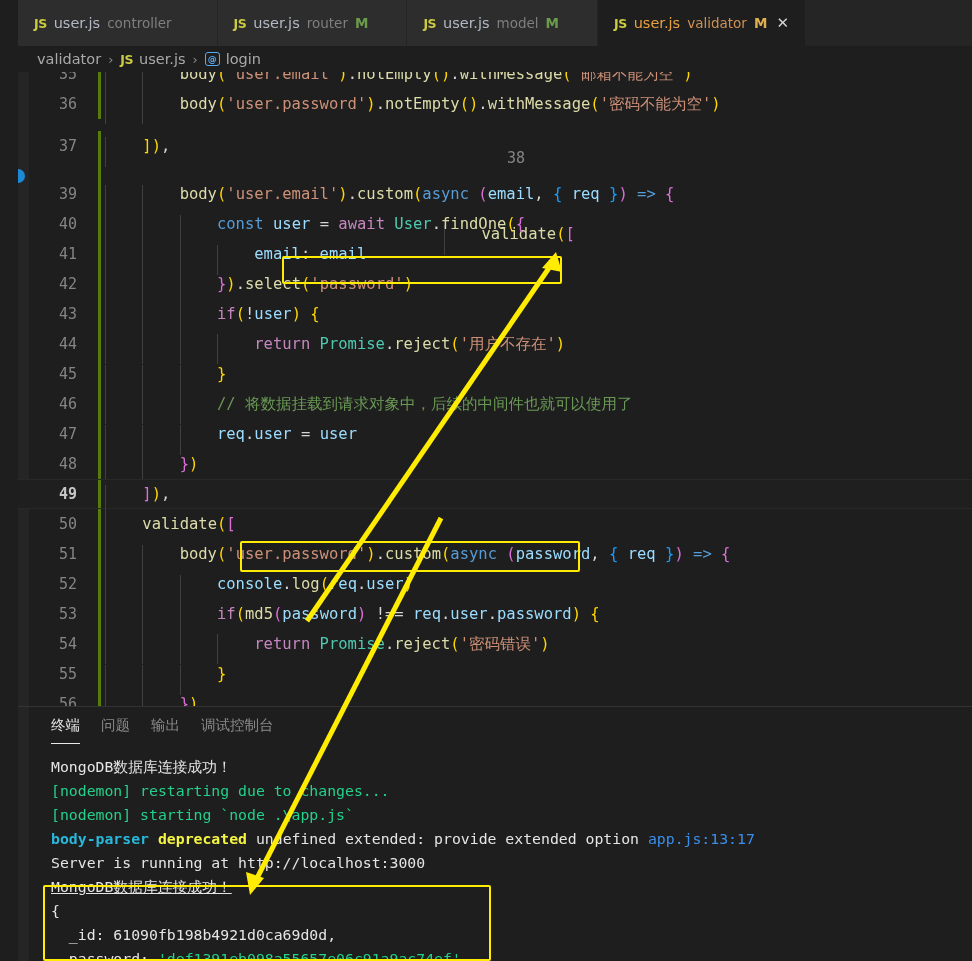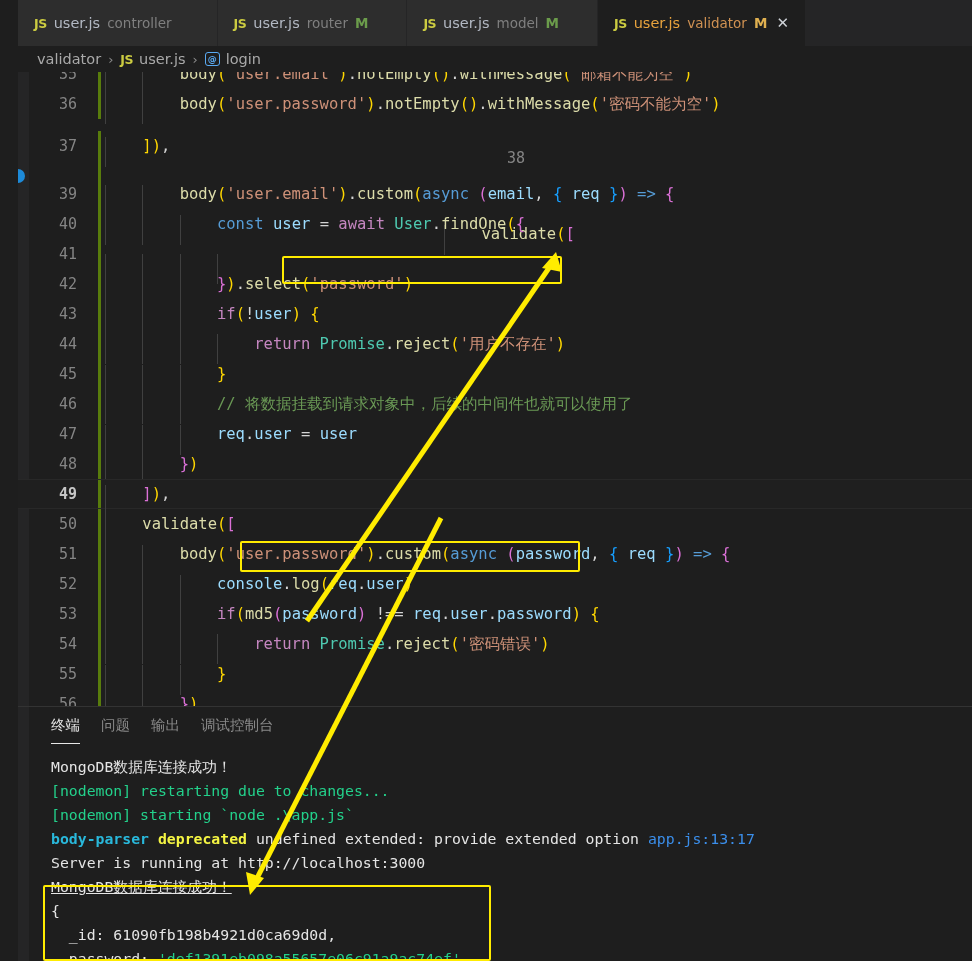--- a/index.html
+++ b/index.html
@@ -238,21 +238,21 @@
           <div class="codecell"><div class="ind" style="left: 11px;"></div><div class="ind" style="left: 48.32px;"></div><span style="padding-left: 74.64px;"><span class="t-fn">body</span><span class="t-brk1">(</span><span class="t-str">'user.email'</span><span class="t-brk1">)</span><span class="t-punc">.</span><span class="t-fn">custom</span><span class="t-brk1">(</span><span class="t-kw2">async</span><span class="t-punc"> </span><span class="t-brk2">(</span><span class="t-var">email</span><span class="t-punc">, </span><span class="t-brk3">{</span><span class="t-punc"> </span><span class="t-var">req</span><span class="t-punc"> </span><span class="t-brk3">}</span><span class="t-brk2">)</span><span class="t-punc"> </span><span class="t-kw2">=&gt;</span><span class="t-punc"> </span><span class="t-brk2">{</span></span></div>
         </div>
         <div class="row" style="top: 150px; position: absolute; left: 0px; width: 972px;">
           <div class="gutter">40</div>
           <div class="greenbar"></div>
           <div class="codecell"><div class="ind" style="left: 11px;"></div><div class="ind" style="left: 48.32px;"></div><div class="ind" style="left: 85.64px;"></div><span style="padding-left: 111.96px;"><span class="t-kw2">const</span><span class="t-punc"> </span><span class="t-var">user</span><span class="t-punc"> </span><span class="t-op">=</span><span class="t-punc"> </span><span class="t-kw">await</span><span class="t-punc"> </span><span class="t-cls">User</span><span class="t-punc">.</span><span class="t-fn">findOne</span><span class="t-brk1">(</span><span class="t-brk2">{</span></span></div>
         </div>
         <div class="row" style="top: 180px; position: absolute; left: 0px; width: 972px;">
           <div class="gutter">41</div>
           <div class="greenbar"></div>
-          <div class="codecell"><div class="ind" style="left: 11px;"></div><div class="ind" style="left: 48.32px;"></div><div class="ind" style="left: 85.64px;"></div><div class="ind" style="left: 122.96px;"></div></div>
+          <div class="codecell"><div class="ind" style="left: 11px;"></div><div class="ind" style="left: 48.32px;"></div><div class="ind" style="left: 85.64px;"></div><div class="ind" style="left: 122.96px;"></div><span style="padding-left: 149.28px;"><span class="t-var">email</span><span class="t-punc">: </span><span class="t-var">email</span></span></div>
         </div>
         <div class="row" style="top: 210px; position: absolute; left: 0px; width: 972px;">
           <div class="gutter">42</div>
           <div class="greenbar"></div>
           <div class="codecell"><div class="ind" style="left: 11px;"></div><div class="ind" style="left: 48.32px;"></div><div class="ind" style="left: 85.64px;"></div><span style="padding-left: 111.96px;"><span class="t-brk2">}</span><span class="t-brk1">)</span><span class="t-punc">.</span><span class="t-fn">select</span><span class="t-brk1">(</span><span class="t-str">'password'</span><span class="t-brk1">)</span></span></div>
         </div>
         <div class="row" style="top: 240px; position: absolute; left: 0px; width: 972px;">
           <div class="gutter">43</div>
           <div class="greenbar"></div>
           <div class="codecell"><div class="ind" style="left: 11px;"></div><div class="ind" style="left: 48.32px;"></div><div class="ind" style="left: 85.64px;"></div><span style="padding-left: 111.96px;"><span class="t-kw">if</span><span class="t-brk1">(</span><span class="t-op">!</span><span class="t-var">user</span><span class="t-brk1">)</span><span class="t-punc"> </span><span class="t-brk1">{</span></span></div>

